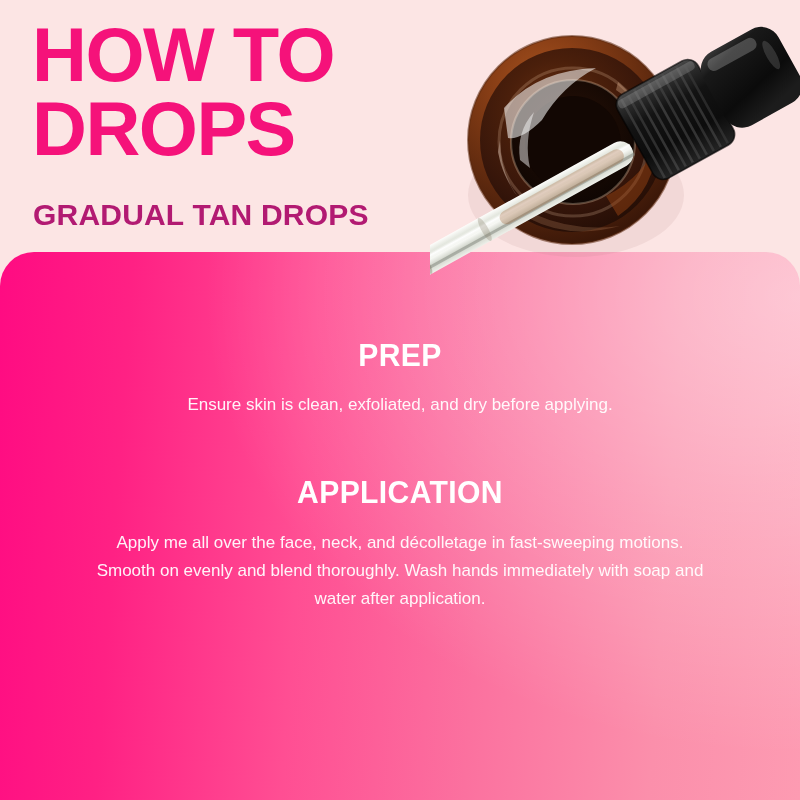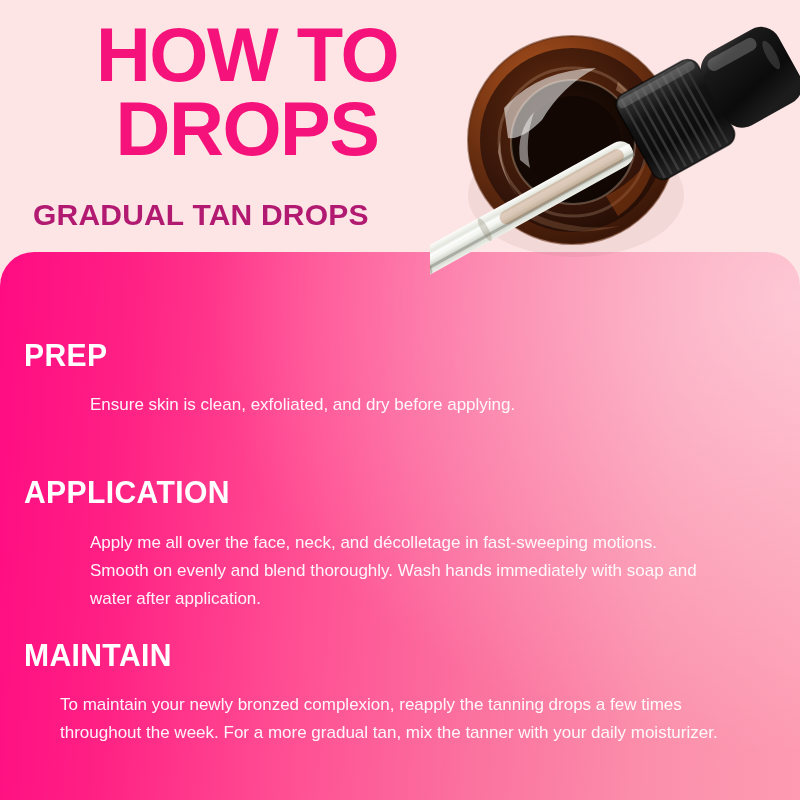--- a/index.html
+++ b/index.html
@@ -33,21 +33,20 @@
     height: 260px;
     z-index: 5;
   }
 
   #title-block {
     position: absolute;
     left: 32px;
     top: 18px;
     width: 430px;
     z-index: 6;
-    text-align: center;
   }
 
   .title-line {
     font-family: "Liberation Sans", sans-serif;
     font-weight: 700;
     font-size: 76px;
     line-height: 74px;
     letter-spacing: -1.5px;
     color: #f5127a;
     white-space: nowrap;
@@ -91,21 +90,21 @@
       radial-gradient(120% 135% at 100% 8%, rgba(255,255,255,0.46) 0%, rgba(255,255,255,0.20) 34%, rgba(255,255,255,0.0) 62%),
       linear-gradient(94deg, #ff0b82 0%, #ff2184 16%, #ff4e93 38%, #fb719f 60%, #fb8fab 82%, #fd9bb2 100%);
     z-index: 3;
     overflow: hidden;
   }
 
   .section {
     position: absolute;
     left: 0;
     width: 800px;
-    text-align: left;
+    text-align: center;
   }
 
   .section-heading {
     font-family: "Liberation Sans", sans-serif;
     font-weight: 700;
     font-size: 32px;
     line-height: 38px;
     letter-spacing: 0.4px;
     color: #ffffff;
     transform: scaleX(0.94);
@@ -260,19 +259,15 @@
     <div class="section" id="sec-prep">
       <div class="section-heading">PREP</div>
       <div class="section-body">Ensure skin is clean, exfoliated, and dry before applying.</div>
     </div>
 
     <div class="section" id="sec-application">
       <div class="section-heading">APPLICATION</div>
       <div class="section-body">Apply me all over the face, neck, and décolletage in fast-sweeping motions.  Smooth on evenly and blend thoroughly. Wash hands immediately with soap and water after application.</div>
     </div>
 
-    <div class="section" id="sec-maintain">
-      <div class="section-heading">MAINTAIN</div>
-      <div class="section-body">To maintain your newly bronzed complexion, reapply the tanning drops a few times throughout the week. For a more gradual tan, mix the tanner with your daily moisturizer.</div>
-    </div>
 
   </div>
 </div>
 
 </body></html>

